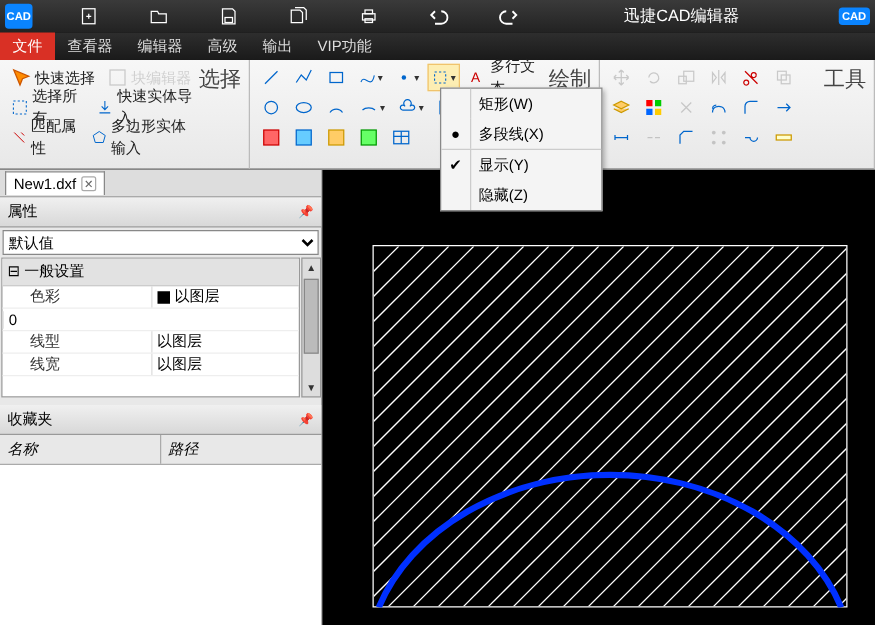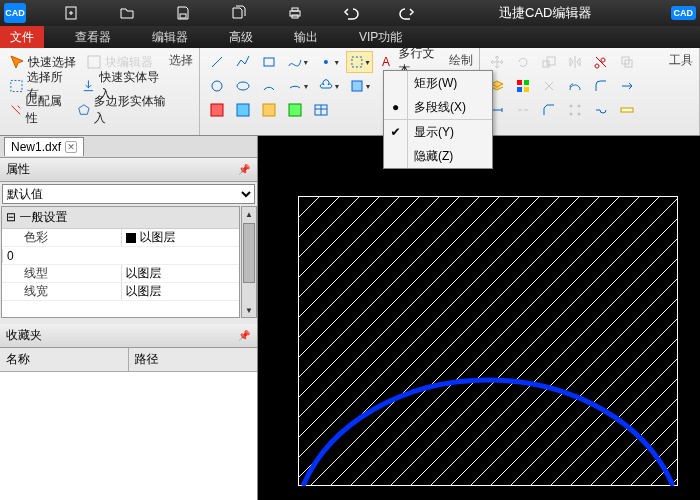--- a/index.html
+++ b/index.html
@@ -2,56 +2,56 @@
 <html><head>
 <meta charset="utf-8">
 <style>
 * { margin: 0; padding: 0; box-sizing: border-box; font-family: "Microsoft YaHei", SimSun, sans-serif; font-size: 12px; }
 body { width: 700px; height: 500px; overflow: hidden; background: #000; }
 .titlebar { height: 26px; background: linear-gradient(#3a3a3a,#222); display: flex; align-items: center; padding: 0 4px; color: #fff; gap: 32px; }
 .titlebar .tbtn { width: 22px; height: 20px; display: flex; align-items: center; justify-content: center; margin-right: 2px; color: #fff; cursor: pointer; }
 .titlebar .tbtn svg { width: 16px; height: 16px; }
 .titlebar .title { flex: 1; text-align: center; font-size: 13px; }
 .titlebar .cad-badge { background: #0a84ff; color: #fff; font-size: 9px; padding: 2px 3px; border-radius: 3px; font-weight: bold; }
-.menubar { height: 22px; background: linear-gradient(#2e2e2e,#1a1a1a); display: flex; align-items: stretch; gap: 21px; }
+.menubar { height: 22px; background: linear-gradient(#2e2e2e,#1a1a1a); display: flex; align-items: stretch; }
 .menubar .mtab { padding: 0 10px; display: flex; align-items: center; color: #ddd; cursor: pointer; font-size: 12px; }
 .menubar .mtab.active { background: #d93025; color: #fff; }
 .ribbon { height: 88px; background: linear-gradient(#f7f7f7,#e8e8e8); border-bottom: 1px solid #888; display: flex; }
 .ribbon-group { border-right: 1px solid #bbb; padding: 3px 6px 0 6px; display: flex; flex-direction: row; }
 .ribbon-group .rows { flex: 1; display: flex; flex-direction: column; gap: 2px; }
 .ribbon-group .row { display: flex; gap: 4px; align-items: center; }
-.ribbon-group .label { text-align: center; font-size: 12px; color: #444; padding: 1px 0; }
+.ribbon-group .label { text-align: center; font-size: 17px; color: #444; padding: 1px 0; }
 .rbtn { height: 22px; min-width: 22px; display: flex; align-items: center; justify-content: center; cursor: pointer; border: 1px solid transparent; padding: 0 2px; }
 .rbtn.disabled { opacity: 0.4; cursor: default; }
 .rbtn.labeled { gap: 3px; }
 .rbtn svg { width: 16px; height: 16px; }
 .rbtn .txt { font-size: 12px; color: #222; }
 .rbtn .txt.dim { color: #999; }
 .rbtn.dd::after { content: "▾"; font-size: 8px; color: #333; margin-left: 1px; }
-.dropdown { position: absolute; left: 383px; top: 70px; width: 110px; background: #f4f4f4; border: 1px solid #888; box-shadow: 2px 2px 4px rgba(0,0,0,0.3); z-index: 20; }
+.dropdown { position: absolute; left: 352px; top: 70px; width: 130px; background: #f4f4f4; border: 1px solid #888; box-shadow: 2px 2px 4px rgba(0,0,0,0.3); z-index: 20; }
 .dropdown .ditem { display: flex; align-items: center; height: 24px; cursor: pointer; }
 .dropdown .ditem .chk { width: 24px; display: flex; align-items: center; justify-content: center; border-right: 1px solid #ccc; height: 100%; }
 .dropdown .ditem .dtxt { padding-left: 6px; }
 .dropdown hr { border: none; border-top: 1px solid #ccc; margin: 0; }
 .workarea { position: absolute; top: 136px; left: 0; right: 0; bottom: 0; display: flex; }
 .left-panel { width: 258px; background: #e8e8e8; display: flex; flex-direction: column; border-right: 1px solid #888; }
 .doc-tab { height: 22px; background: #ddd; border-bottom: 1px solid #999; display: flex; align-items: center; padding-left: 4px; }
 .doc-tab .tab { background: #fff; border: 1px solid #888; border-bottom: none; padding: 2px 6px; display: flex; align-items: center; gap: 4px; font-size: 11px; }
 .doc-tab .tab .x { cursor: pointer; color: #666; border: 1px solid #aaa; width: 12px; height: 12px; display: flex; align-items: center; justify-content: center; font-size: 9px; border-radius: 2px; }
 .panel-hdr { background: linear-gradient(#f0f0f0,#d8d8d8); border-bottom: 1px solid #999; padding: 3px 6px; display: flex; justify-content: space-between; align-items: center; font-size: 12px; }
 .panel-hdr .pin { font-size: 10px; color: #333; cursor: pointer; }
 .prop-select { margin: 2px; }
 .prop-select select { width: 100%; height: 20px; border: 1px solid #888; background: #fff; font-size: 12px; }
 .prop-tree { background: #fff; border: 1px solid #999; margin: 0 1px; }
 .prop-tree .section { background: #e2e2e2; padding: 2px 4px; font-size: 12px; border-bottom: 1px solid #ccc; }
 .prop-tree .prow { display: flex; border-bottom: 1px solid #eee; height: 18px; align-items: center; font-size: 12px; }
 .prop-tree .prow .pname { width: 50%; padding-left: 22px; color: #333; }
 .prop-tree .prow .pval { width: 50%; padding-left: 4px; color: #000000; border-left: 1px solid #ddd; display: flex; align-items: center; gap: 4px; }
 .prop-tree .prow .swatch { width: 10px; height: 10px; background: #000; display: inline-block; }
-.fav-cols { display: flex; background: #e8e8e8; border-bottom: 1px solid #aaa; font-size: 12px; }
+.fav-cols { display: flex; background: #e8e8e8; border-bottom: 1px solid #aaa; font-size: 12px; font-style: italic; }
 .fav-cols div { padding: 3px 6px; }
 .fav-cols .c1 { width: 50%; border-right: 1px solid #aaa; }
 .fav-body { flex: 1; background: #fff; }
 .canvas { flex: 1; background: #000; position: relative; overflow: hidden; }
 .hatch-rect { position: absolute; left: 40px; top: 60px; width: 380px; height: 290px; border: 1px solid #fff; overflow: hidden; }
 .hatch-lines line { stroke: #fff; stroke-width: 1; }
 .arc { position: absolute; left: 40px; top: 60px; }
 .scrollbar-v { width: 16px; background: #ddd; border: 1px solid #999; position: relative; }
 .scrollbar-v .thumb { position: absolute; left: 1px; right: 1px; top: 16px; height: 60px; background: #bbb; border: 1px solid #888; }
 .scrollbar-v .arr { position: absolute; left: 0; right: 0; height: 14px; display: flex; align-items: center; justify-content: center; font-size: 8px; color: #333; }

